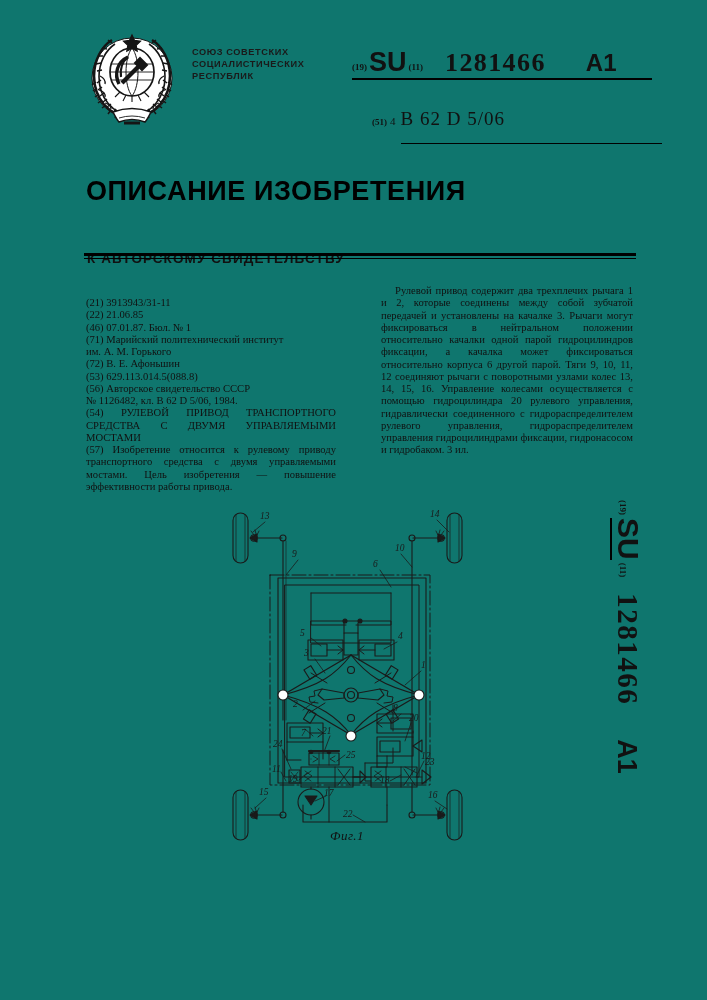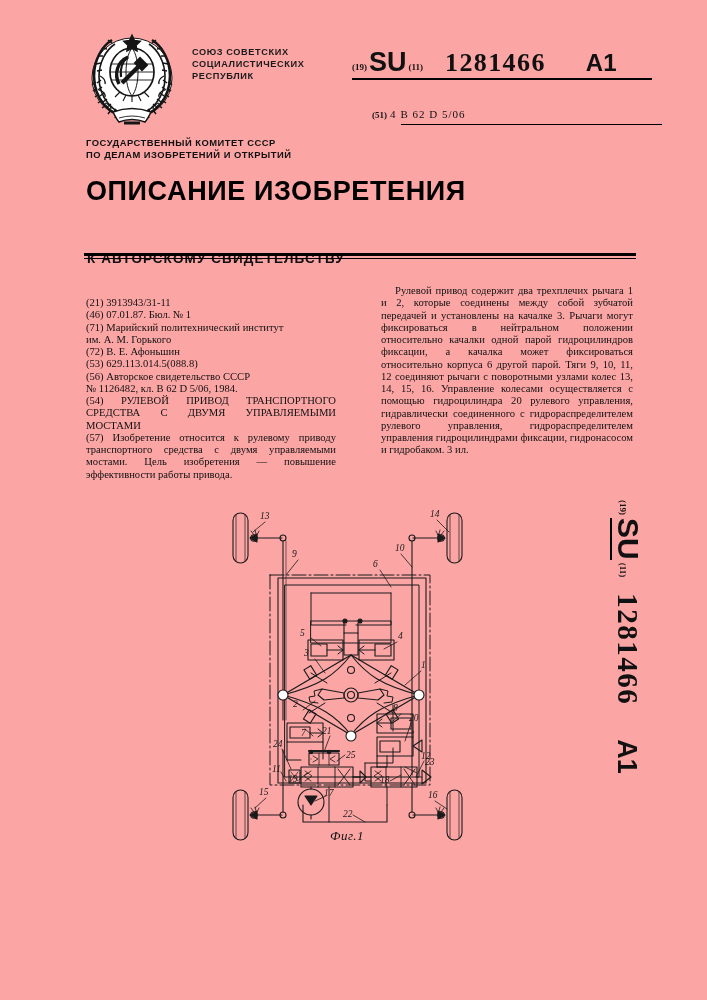--- a/index.html
+++ b/index.html
@@ -11,21 +11,21 @@
     width: 707px;
     height: 1000px;
     position: relative;
     overflow: hidden;
     font-family: "Liberation Serif", serif;
     color: #111;
   }
   .page {
     position: absolute;
     inset: 0;
-    background: #fca5a5;
+    background: #0f766e;
   }
 
   
   .header {
     position: absolute;
     left: 0; top: 0;
     width: 707px;
     height: 240px;
   }
   .emblem {
@@ -99,25 +99,25 @@
     font-size: 9px; font-weight: 700;
     font-family: "Liberation Serif", serif;
   }
   .ipc-ed {
     font-size: 11px;
     margin: 0 5px 0 3px;
     font-family: "Liberation Serif", serif;
   }
   .ipc-code {
     font-family: "Liberation Serif", serif;
-    font-size: 11px;
+    font-size: 19px;
     letter-spacing: 1px;
     flex: 1;
     border-bottom: 1.2px solid #000;
-    padding-bottom: 4px;
+    padding-bottom: 13px;
   }
 
   .committee {
     position: absolute;
     left: 86px; top: 137px;
     font-family: "Liberation Sans", sans-serif;
     font-size: 9.4px;
     font-weight: 700;
     letter-spacing: 0.5px;
     line-height: 12.4px;
@@ -309,34 +309,31 @@
         <span class="pat-kind">A1</span>
       </div>
     </div>
 
     <div class="ipc-block">
       <span class="ipc-51">(51)</span>
       <span class="ipc-ed">4</span>
       <span class="ipc-code">B 62 D 5/06</span>
     </div>
 
-    <div class="committee">
-      <div>ГОСУДАРСТВЕННЫЙ КОМИТЕТ СССР</div>
-      <div>ПО ДЕЛАМ ИЗОБРЕТЕНИЙ И ОТКРЫТИЙ</div>
-    </div>
 
     <div class="title-main">ОПИСАНИЕ ИЗОБРЕТЕНИЯ</div>
     <div class="title-sub">К АВТОРСКОМУ СВИДЕТЕЛЬСТВУ</div>
 
     <div class="rule-thick"></div>
     <div class="rule-thin"></div>
   </div>
 
   <div class="col col-left">
     <div class="bib-line">(21) 3913943/31-11</div>
+    <div class="bib-line">(22) 21.06.85</div>
     <div class="bib-line">(46) 07.01.87. Бюл. № 1</div>
     <div style="text-align:justify;">(71) Марийский политехнический институт</div>
     <div class="bib-line">им. А. М. Горького</div>
     <div class="bib-line">(72) В. Е. Афоньшин</div>
     <div class="bib-line">(53) 629.113.014.5(088.8)</div>
     <div class="bib-line">(56) Авторское свидетельство СССР</div>
     <div class="bib-line">№ 1126482, кл. B 62 D 5/06, 1984.</div>
     <div class="ttl-54">(54) РУЛЕВОЙ ПРИВОД ТРАНСПОРТНОГО СРЕДСТВА С ДВУМЯ УПРАВЛЯЕМЫМИ МОСТАМИ</div>
     <div class="abstract-p no-indent">(57) Изобретение относится к рулевому приводу транспортного средства с двумя управляемыми мостами. Цель изобретения — повышение эффективности работы привода.</div>
   </div>

